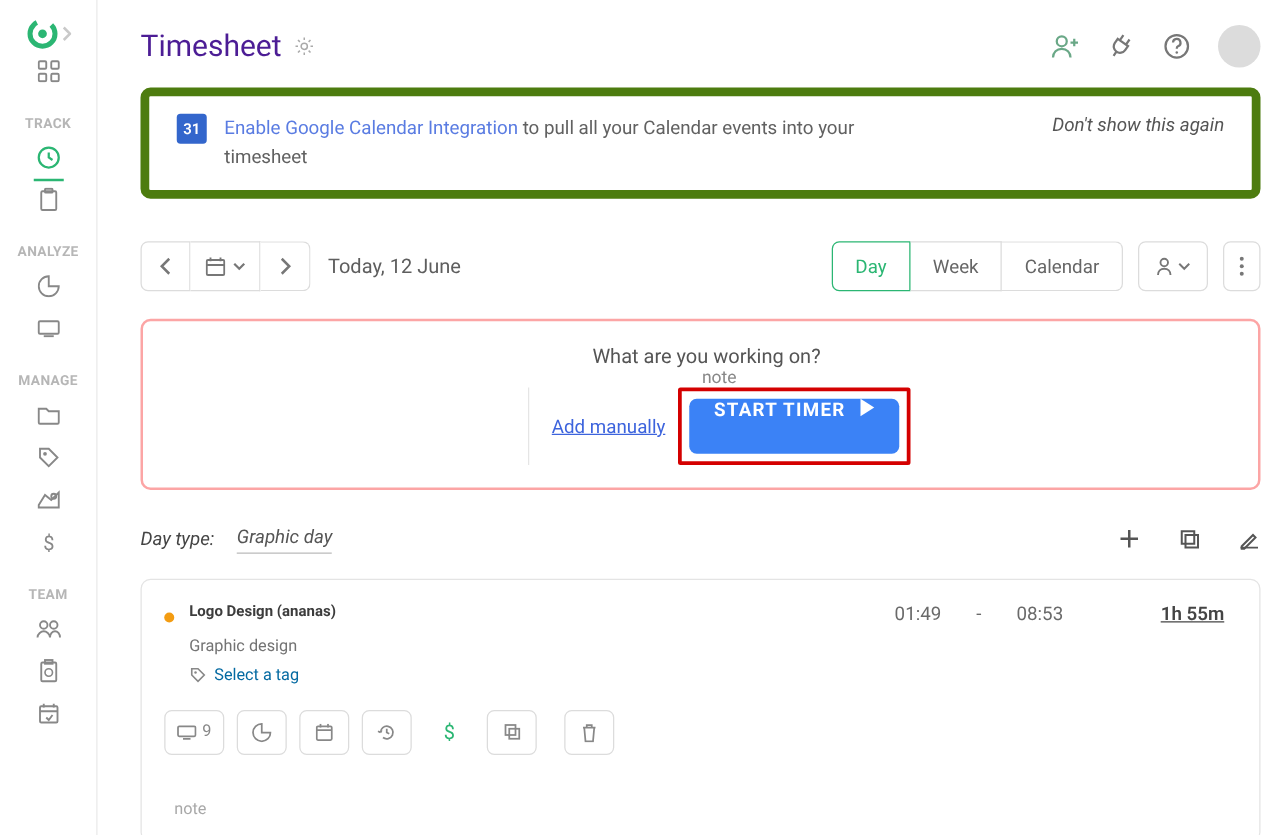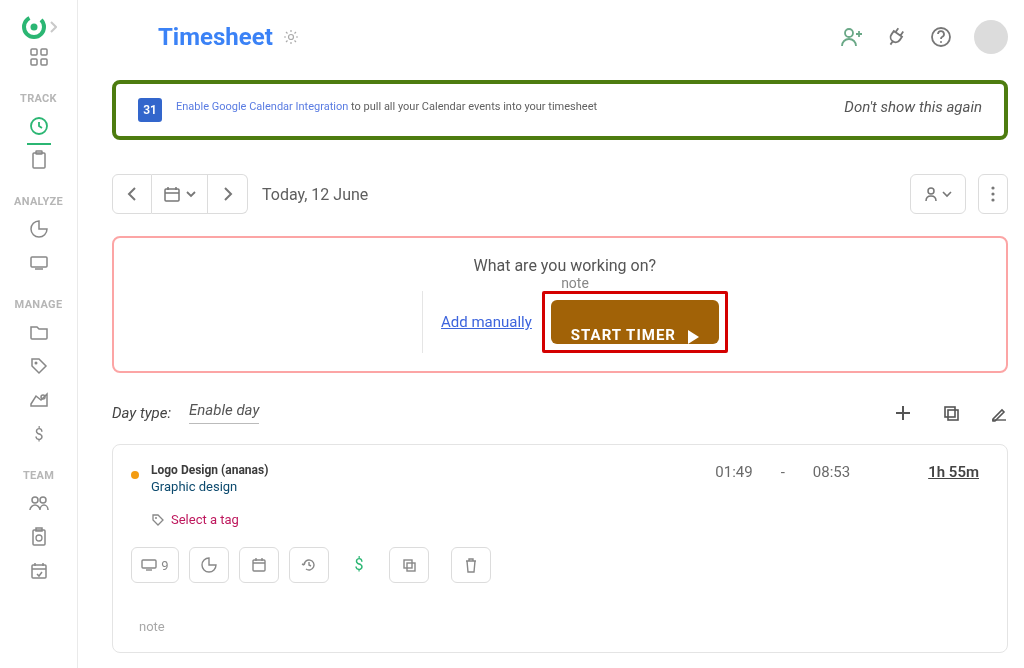--- a/index.html
+++ b/index.html
@@ -6,28 +6,28 @@
 body { background: #fff; color: #2d3436; width: 1024px; height: 668px; overflow: hidden; display: flex; }
 .sidebar { width: 78px; min-width:78px; border-right: 1px solid #eaeaea; display: flex; flex-direction: column; align-items: center; padding-top: 14px; }
 .logo-wrap{display:flex;align-items:center;gap:2px;}
 .section-label { font-size: 11px; color: #b6b6b6; font-weight: 700; letter-spacing: 0.3px; margin-top: 18px; margin-bottom: 4px; }
 .sb-item { width: 40px; height: 34px; display:flex; align-items:center; justify-content:center; color:#6e6e6e; position:relative; cursor:pointer;}
 .sb-item.active { color:#2bb673; }
 .sb-item.active::after { content:""; position:absolute; bottom:-2px; left:8px; right:8px; height:2px; background:#2bb673;}
 .main { flex:1; padding: 20px 16px 0 34px; overflow:auto;}
 .header { display:flex; align-items:center; justify-content:space-between;}
 .header-left { display:flex; align-items:center; gap:10px;}
-.title { font-size: 24px; font-weight:700; color:#3b82f6;margin-left:46px;}
+.title { font-size: 24px; font-weight:400; color:#4c1d95;}
 .gear { color:#aaa; cursor:pointer; }
 .header-icons { display:flex; align-items:center; gap:22px; color:#888;}
 .avatar { width:34px; height:34px; border-radius:50%; background:#dcdcdc;}
-.banner { margin-top:26px; border:4px solid #4d7c0f; border-radius:8px; padding:14px 22px; display:flex; align-items:flex-start; justify-content:space-between;}
+.banner { margin-top:16px; border:7px solid #4d7c0f; border-radius:8px; padding:14px 22px; display:flex; align-items:flex-start; justify-content:space-between;}
 .banner-left { display:flex; gap:14px; }
 .cal-ico { width:24px; height:24px; background:#3366cc; color:#fff; display:flex; align-items:center; justify-content:center; font-size:12px; font-weight:600; border-radius:3px;}
-.banner-text { max-width: 520px; color:#616161; line-height:1.55; font-size:11px;}
+.banner-text { max-width: 520px; color:#616161; line-height:1.55; font-size:15px;}
 .banner-text a { color:#5a7ce2; text-decoration:none;}
 .banner-dismiss { color:#555; font-size:15px; cursor:pointer;font-style:italic;}
 .row-nav { margin-top:34px; display:flex; align-items:center; justify-content:space-between;}
 .row-nav-left { display:flex; align-items:center; gap:14px;}
 .nav-btns { display:flex;}
 .btn-sq { border:1px solid #dcdcdc; width:40px; height:40px; display:flex; align-items:center; justify-content:center; color:#6e6e6e; cursor:pointer; background:#fff;}
 .btn-sq.first { border-radius:6px 0 0 6px;}
 .btn-sq.mid { border-left:none; width:56px;}
 .btn-sq.last { border-radius:0 6px 6px 0; border-left:none;}
 .date-label { font-size:16px; color:#5e5e5e;}
@@ -41,35 +41,35 @@
 .person-dd { border:1px solid #dcdcdc; border-radius:6px; height:40px; width:56px; display:flex; align-items:center; justify-content:center; gap:4px; color:#6e6e6e; cursor:pointer;}
 .dots-btn { border:1px solid #dcdcdc; border-radius:6px; height:40px; width:30px; display:flex; align-items:center; justify-content:center; color:#6e6e6e; cursor:pointer;}
 .timer-card { margin-top:22px; border:2px solid #fca5a5; border-radius:8px; padding:18px 4px 18px 34px; display:flex; align-items:center; justify-content:space-between;flex-direction:column;}
 .timer-left { flex:1; display:flex; align-items:center;}
 .timer-input { flex:1; border:none; outline:none; font-size:16px; color:#333;}
 .timer-input::placeholder{color:#555;}
 .note { color:#888; font-size:14px; padding:0 40px;}
 .timer-right { display:flex; align-items:center; gap:8px; border-left:1px solid #e5e5e5; padding-left:18px;}
 .add-manual { color:#3d64dd; font-size:15px; cursor:pointer; padding-right:2px;text-decoration:underline;}
 .start-wrap { border:3px solid #d40000; padding:6px; border-radius:2px;}
-.start-btn { background:#a16207; color:#fff; border:none; border-radius:6px; height:44px; padding:0 20px; font-size:15px; font-weight:700; letter-spacing:1px; display:flex; align-items:flex-end; gap:12px; cursor:pointer;}
+.start-btn { background:#3b82f6; color:#fff; border:none; border-radius:6px; height:44px; padding:0 20px; font-size:15px; font-weight:700; letter-spacing:1px; display:flex; align-items:flex-start; gap:12px; cursor:pointer;}
 .play { width:0;height:0;border-top:7px solid transparent;border-bottom:7px solid transparent;border-left:11px solid #fff;}
 .day-row { margin-top:28px; display:flex; align-items:center; justify-content:space-between;}
 .daytype { display:flex; gap:18px; align-items:center; font-size:15px;font-style:italic;}
 .daytype-label { color:#444;}
 .daytype-value { color:#555; border-bottom:1px solid #bbb; padding-bottom:4px;}
 .day-actions { display:flex; gap:30px; color:#555;}
 .day-actions span{cursor:pointer;}
 .entry-card { margin-top:20px; border:1px solid #e4e4e4; border-radius:8px; padding:18px 28px 18px 18px;}
 .entry-top { display:flex; align-items:flex-start; justify-content:space-between;}
 .entry-left { display:flex; gap:12px; align-items:flex-start;}
 .dot { width:8px; height:8px; border-radius:50%; background:#f39c12; margin-top:8px;}
 .entry-title { font-size:12px; font-weight:700; color:#3c3c3c;}
-.entry-sub { font-size:13px; color:#0c4a6e; margin-top:2px;}
-.entry-tag { font-size:13px; color:#be185d; margin-top:18px; display:flex; align-items:center; gap:6px; cursor:pointer;}
+.entry-sub { font-size:13px; color:#737373; margin-top:14px;}
+.entry-tag { font-size:13px; color:#0369a1; margin-top:8px; display:flex; align-items:center; gap:6px; cursor:pointer;}
 .entry-times { display:flex; align-items:center; gap:28px; color:#6a6a6a; font-size:15px;}
 .duration { font-weight:600; color:#444; padding-left:50px;text-decoration:underline;}
 .entry-tools { margin-top:20px; display:flex; gap:10px;}
 .tool { border:1px solid #dcdcdc; border-radius:6px; width:40px; height:36px; display:flex; align-items:center; justify-content:center; color:#888; font-size:13px; cursor:pointer;}
 .tool.green{color:#2bb673;}
 .tool.apps{width:48px; gap:4px;}
 .note-bottom { margin-top:36px; padding-left:8px; font-size:13px; color:#a8a8a8;}
 svg { display:block; }
 </style>
 </head>
@@ -234,20 +234,25 @@
         </div>
         <div class="btn-sq last">
           <svg width="10" height="14" viewBox="0 0 10 14">
               <path d="M2 1l6 6-6 6" stroke="#777" stroke-width="2" fill="none"></path>
             </svg>
         </div>
       </div>
       <div class="date-label">Today, 12 June</div>
     </div>
     <div class="row-nav-right">
+      <div class="view-tabs">
+        <div class="tab active">Day</div>
+        <div class="tab mid">Week</div>
+        <div class="tab">Calendar</div>
+      </div>
       <div class="person-dd">
         <svg width="14" height="16" viewBox="0 0 14 16">
             <circle cx="7" cy="5" r="3" stroke="#777" fill="none" stroke-width="1.5"></circle>
             <path d="M2 15c0-3 2-5 5-5s5 2 5 5" stroke="#777" fill="none" stroke-width="1.5"></path>
           </svg>
         <svg width="10" height="8" viewBox="0 0 10 8">
             <path d="M1 2l4 4 4-4" stroke="#777" stroke-width="1.6" fill="none"></path>
           </svg>
       </div>
       <div class="dots-btn">
@@ -272,21 +277,21 @@
           <span>START TIMER</span>
           <span class="play"></span>
         </button>
       </div>
     </div>
   </div>
 
   <div class="day-row">
     <div class="daytype">
       <span class="daytype-label">Day type:</span>
-      <span class="daytype-value">Enable day</span>
+      <span class="daytype-value">Graphic day</span>
     </div>
     <div class="day-actions">
       <span>
         <svg width="18" height="18" viewBox="0 0 18 18">
             <path d="M9 2v14M2 9h14" stroke="#555" stroke-width="2"></path>
           </svg>
       </span>
       <span>
         <svg width="18" height="18" viewBox="0 0 18 18">
             <rect x="3" y="3" width="10" height="10" stroke="#555" fill="none" stroke-width="1.6"></rect>

